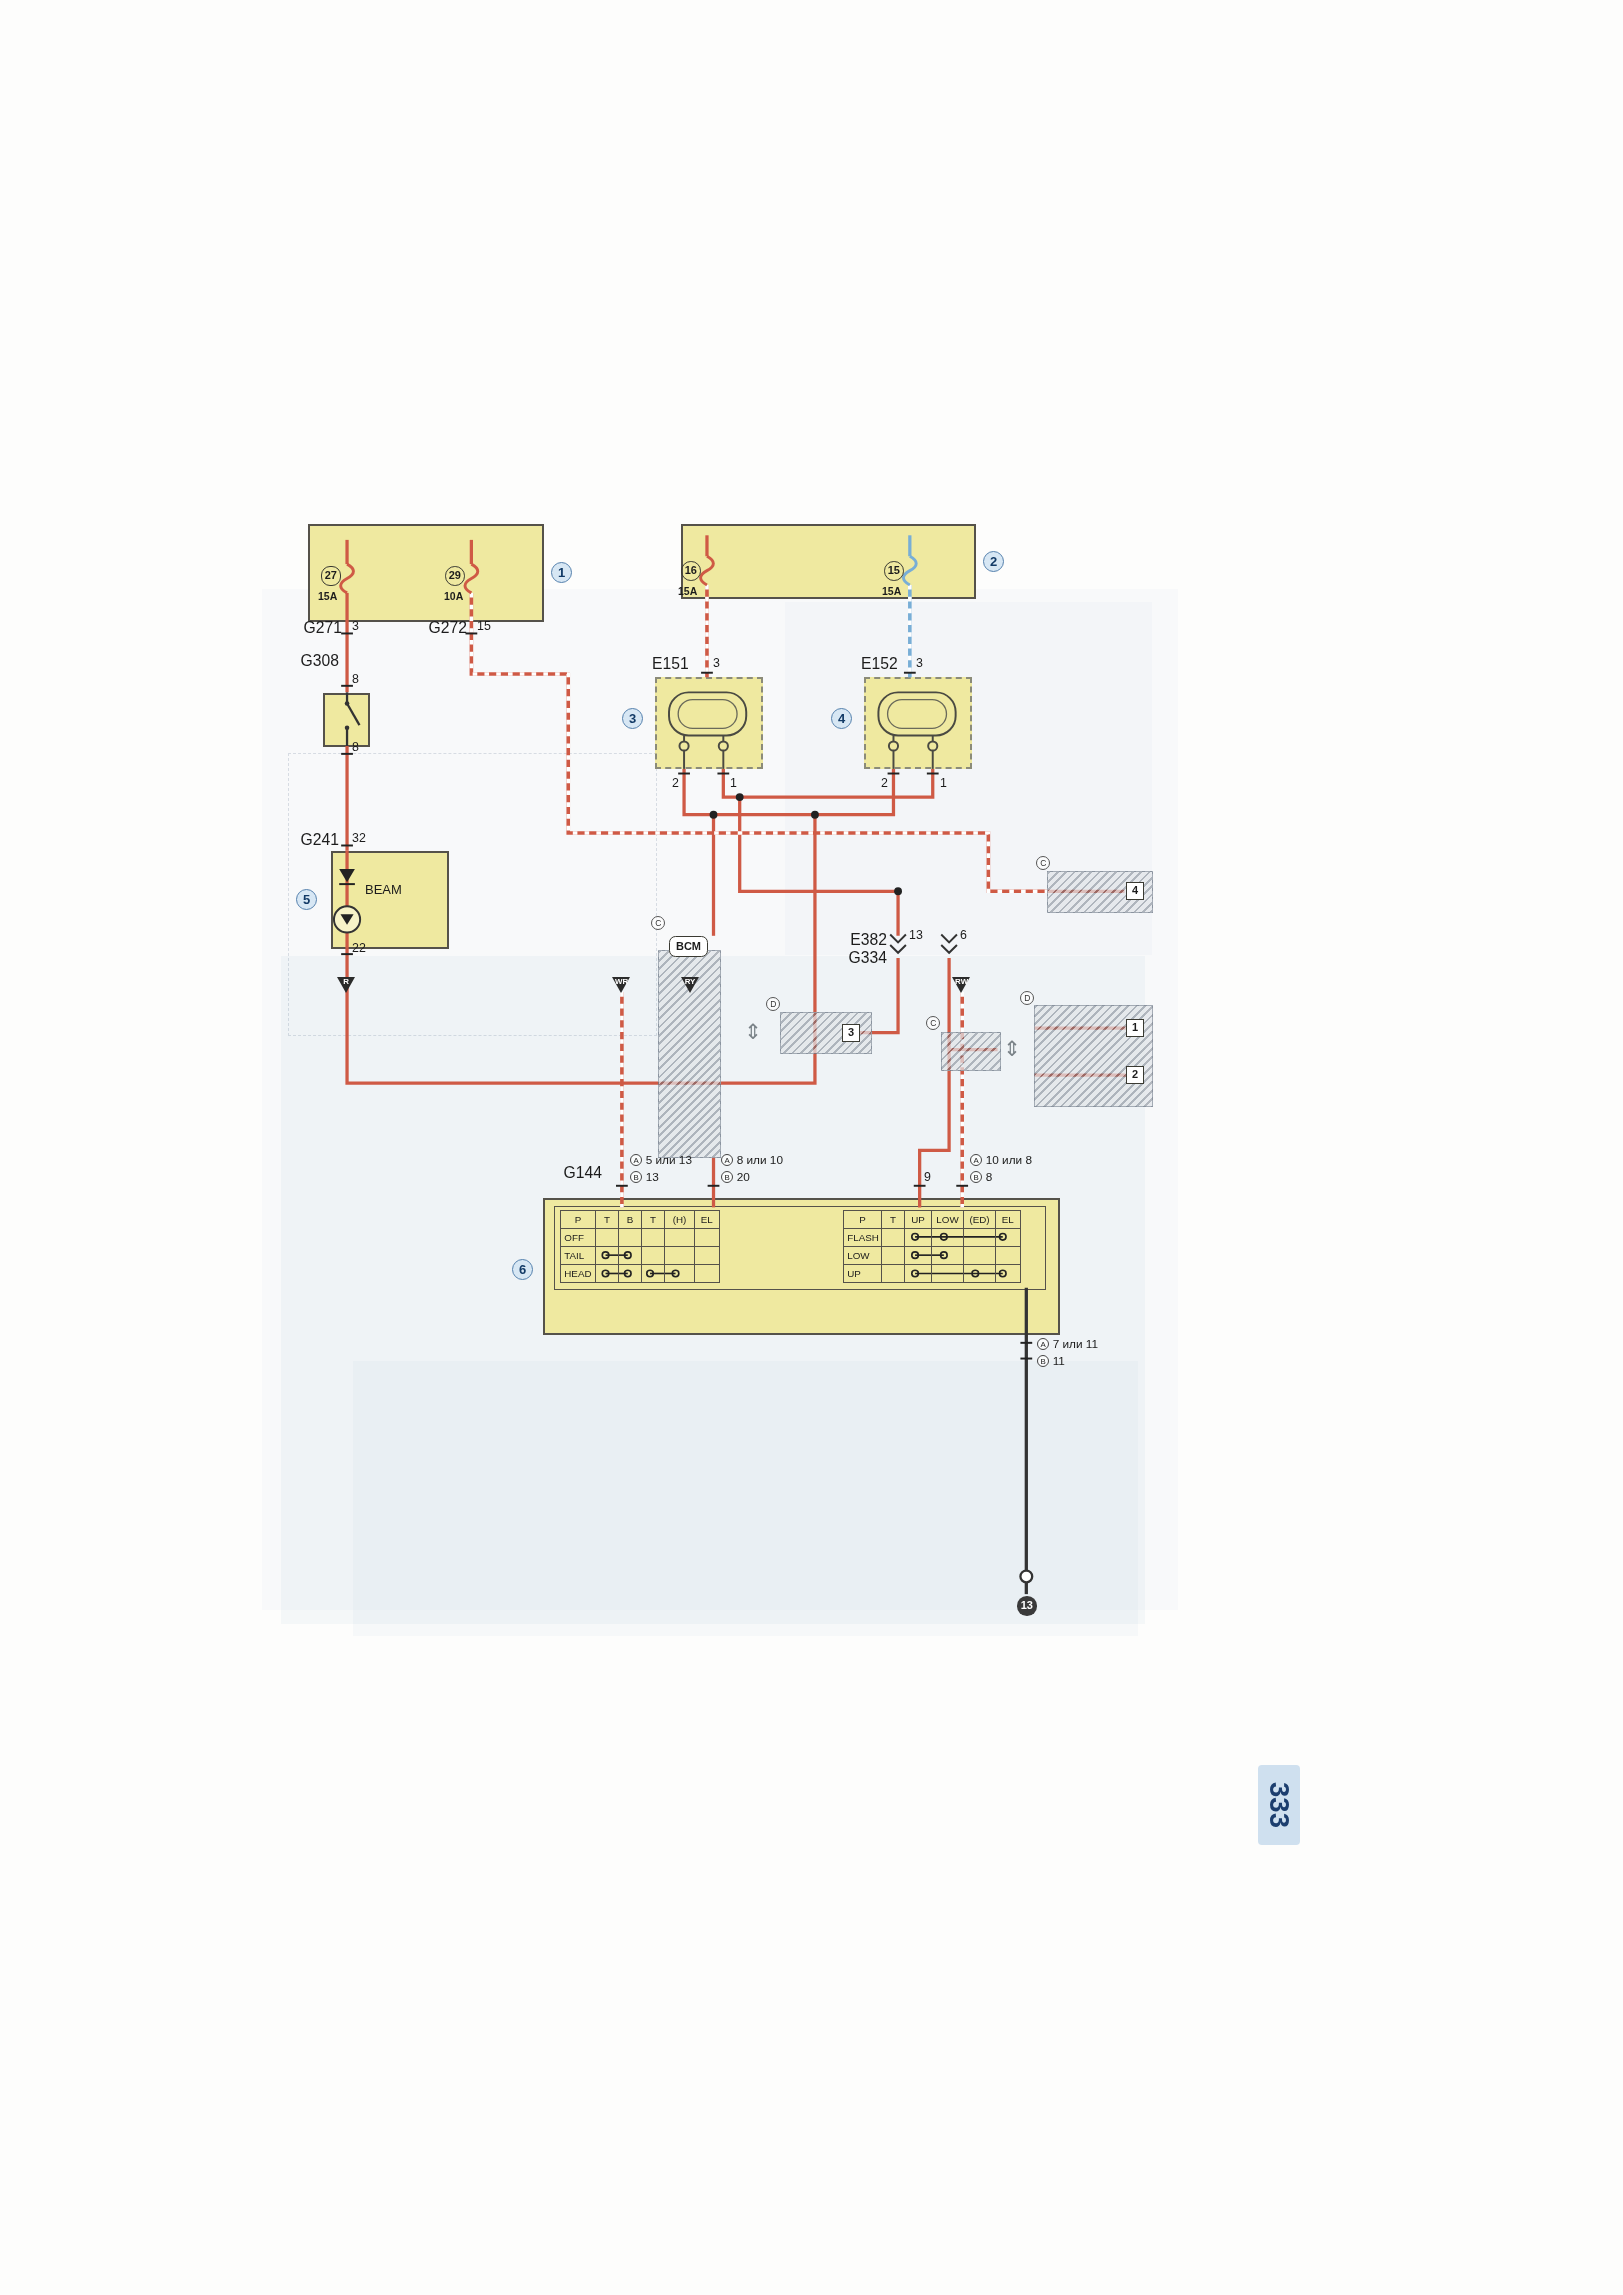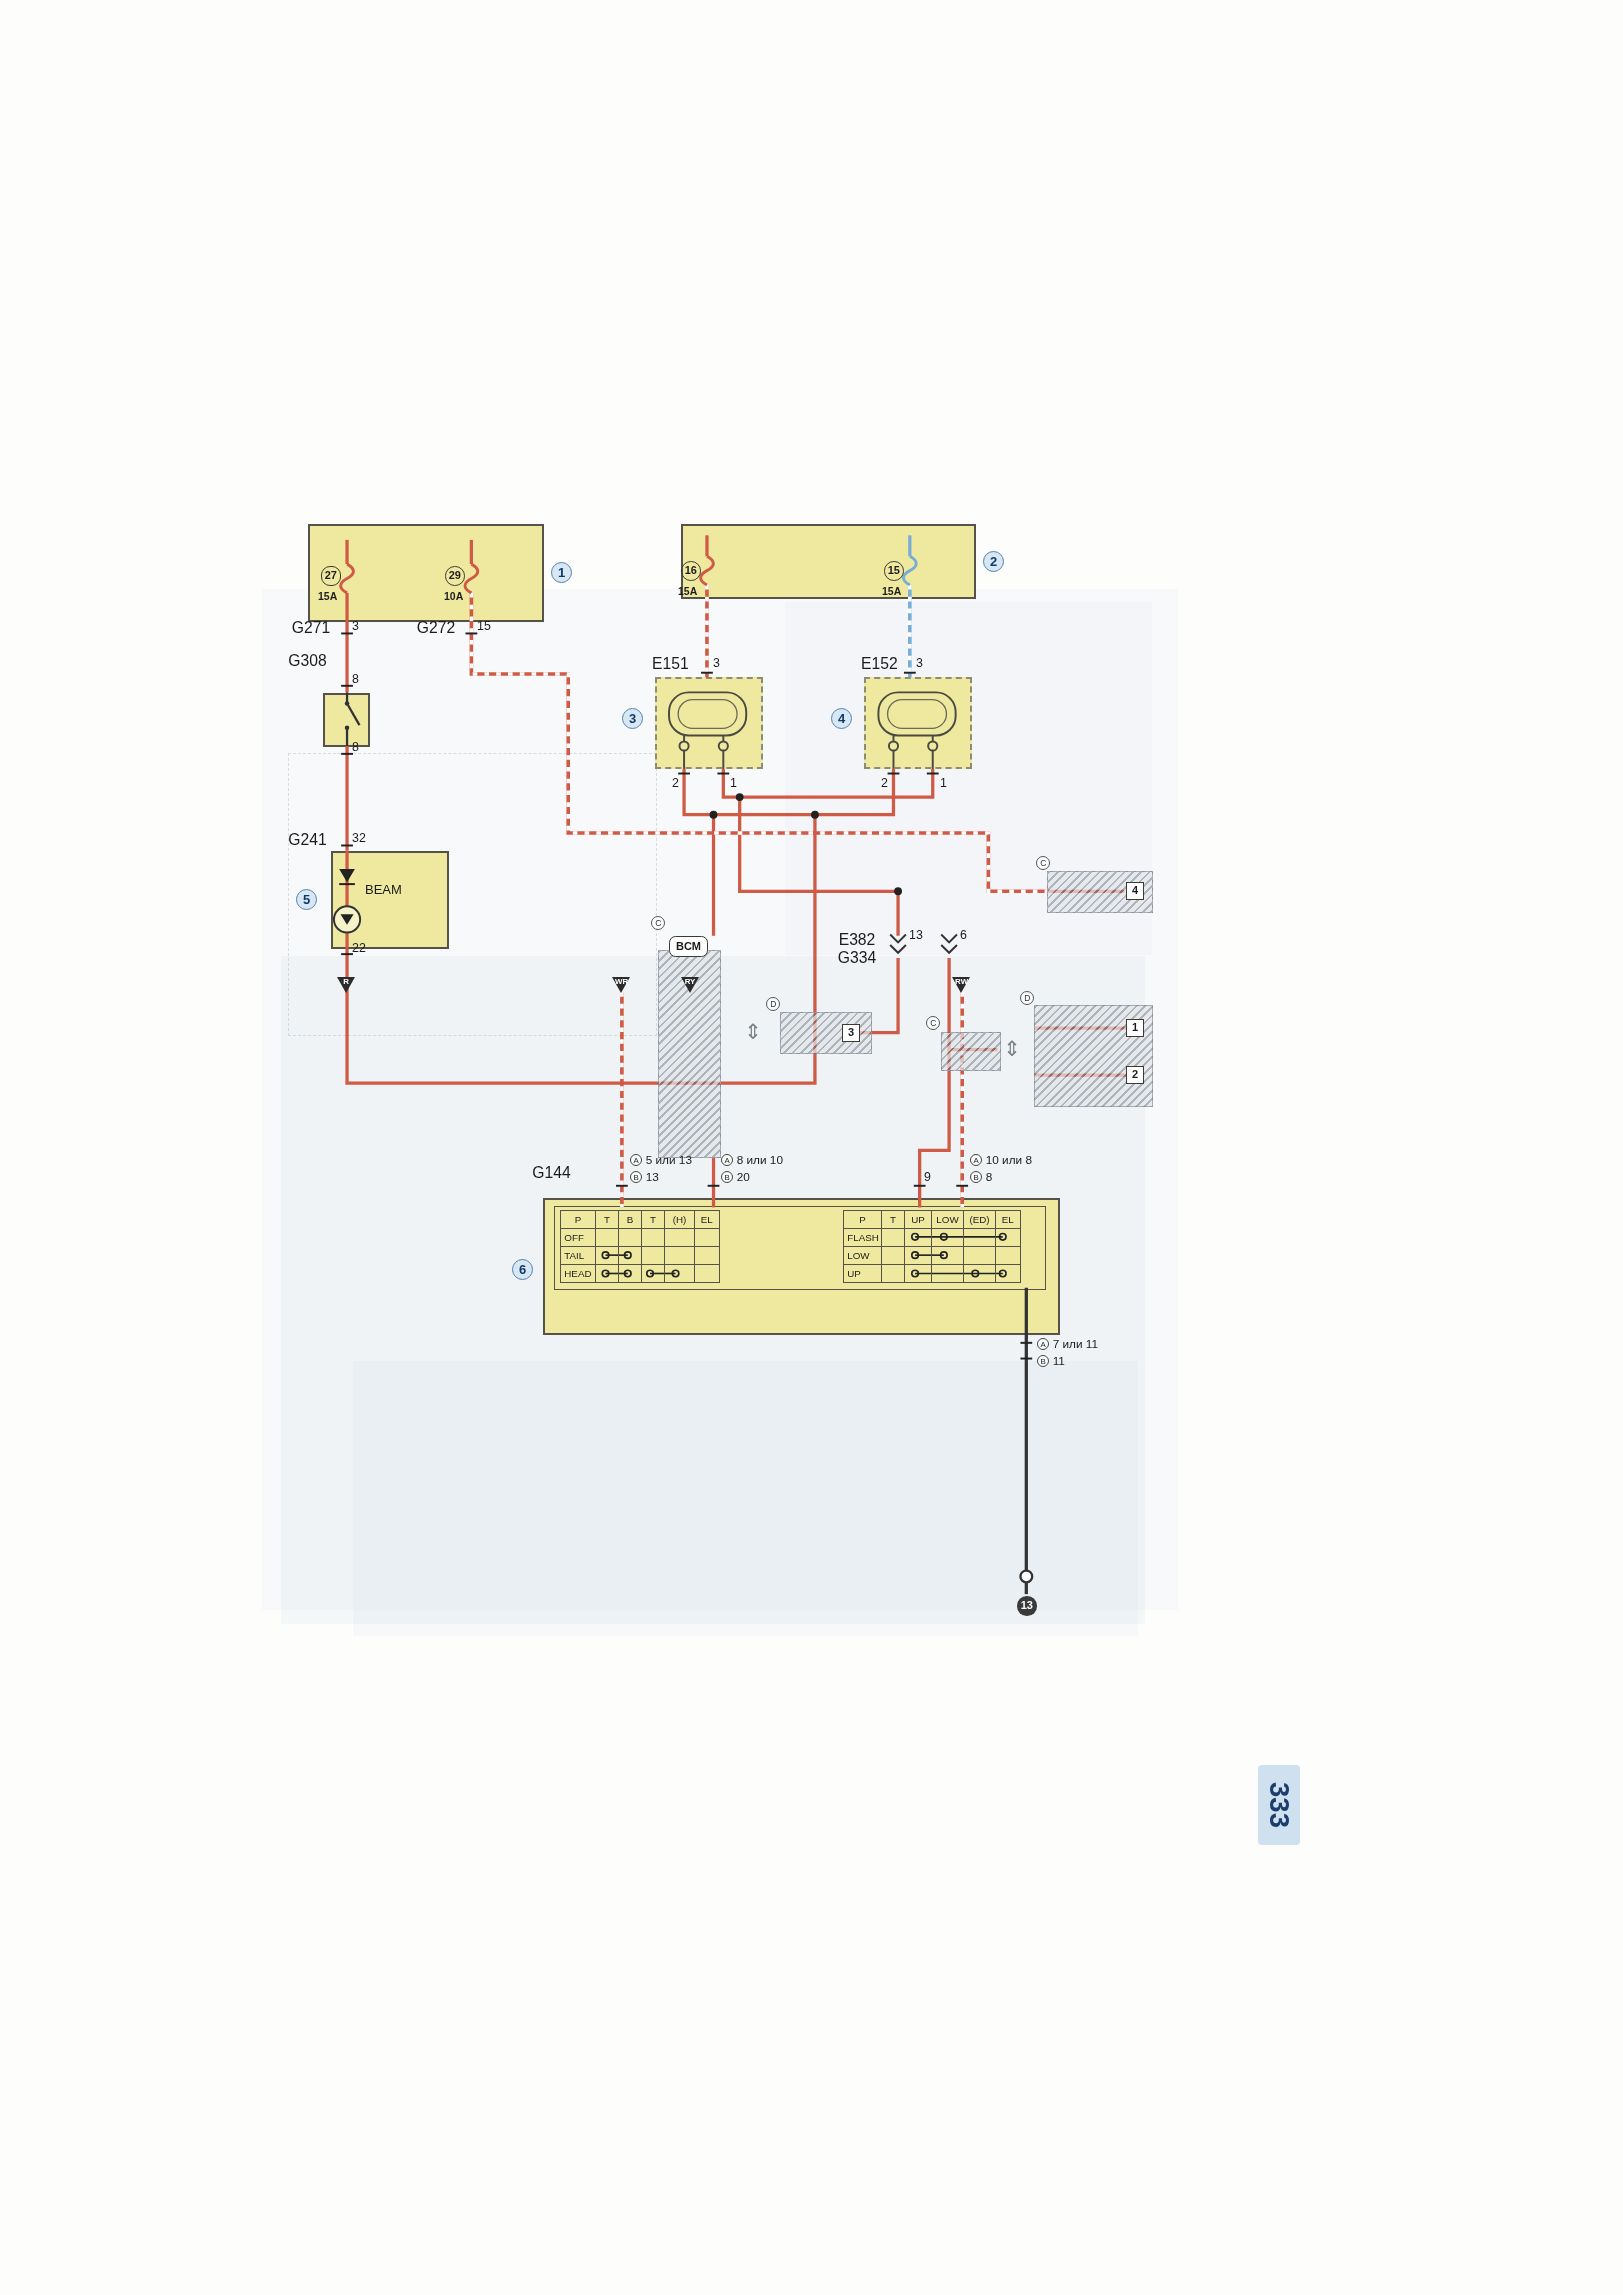--- a/index.html
+++ b/index.html
@@ -3,21 +3,21 @@
 <meta charset="utf-8">
 <style>
   html,body{margin:0;padding:0;background:#ffffff;}
   #page{position:relative;width:1624px;height:2295px;background:#fdfdfc;overflow:hidden;
         font-family:"Liberation Sans",sans-serif;}
   .wm{position:absolute;pointer-events:none;}
   .comp{position:absolute;background:#efe9a0;border:2px solid #55524a;box-sizing:border-box;}
   .comp.dashed{border:2px dashed #8b8b78;}
   .innerbox{position:absolute;border:1.3px solid #55524a;box-sizing:border-box;background:transparent;}
   .lbl{position:absolute;font-size:15.7px;color:#1c1c1c;white-space:nowrap;}
-  .lbl.r{text-align:center;}
+  .lbl.r{text-align:right;}
   .pin{position:absolute;font-size:12.4px;color:#1c1c1c;white-space:nowrap;}
   .badge{position:absolute;width:21px;height:21px;border-radius:50%;background:#d7e7f4;
          border:1.3px solid #5581ad;color:#123a66;font-weight:bold;font-size:13px;line-height:19.6px;
          text-align:center;box-sizing:border-box;}
   .fusenum{position:absolute;width:19.6px;height:19.6px;border-radius:50%;border:1.6px solid #3a3a32;
          color:#1c1c1c;font-weight:bold;font-size:11px;line-height:17px;text-align:center;box-sizing:border-box;}
   .amp{position:absolute;font-weight:bold;font-size:10.5px;color:#1c1c1c;}
   .hatch{position:absolute;background:repeating-linear-gradient(135deg, rgba(108,118,130,.5) 0 2px,
          rgba(224,228,232,.72) 2px 5.9px);border:0.7px solid rgba(110,120,135,.55);box-sizing:border-box;}
   .refsq{position:absolute;width:18.3px;height:18.3px;background:#ffffff;border:1.6px solid #3a3a32;
@@ -288,21 +288,21 @@
   <div class="cletter" style="left:1020px;top:991px;">D</div>
 
   <div class="refsq" style="left:1126px;top:882px;">4</div>
   <div class="refsq" style="left:842px;top:1024px;">3</div>
   <div class="refsq" style="left:1126px;top:1019px;">1</div>
   <div class="refsq" style="left:1126px;top:1066px;">2</div>
 
   <div class="mating" style="left:744px;top:1020px;">⇕</div>
   <div class="mating" style="left:1003px;top:1037px;">⇕</div>
 
-  <div class="lbl r" style="left:520px;top:1164px;width:63px;">G144</div>
+  <div class="lbl r" style="left:539px;top:1164px;width:63px;">G144</div>
   <div class="ann" style="left:630px;top:1153px;">
       <span class="cl">A</span>
       <span>5 или 13</span>
     </div>
   <div class="ann" style="left:630px;top:1170px;">
       <span class="cl">B</span>
       <span>13</span>
     </div>
   <div class="ann" style="left:721px;top:1153px;">
       <span class="cl">A</span>

